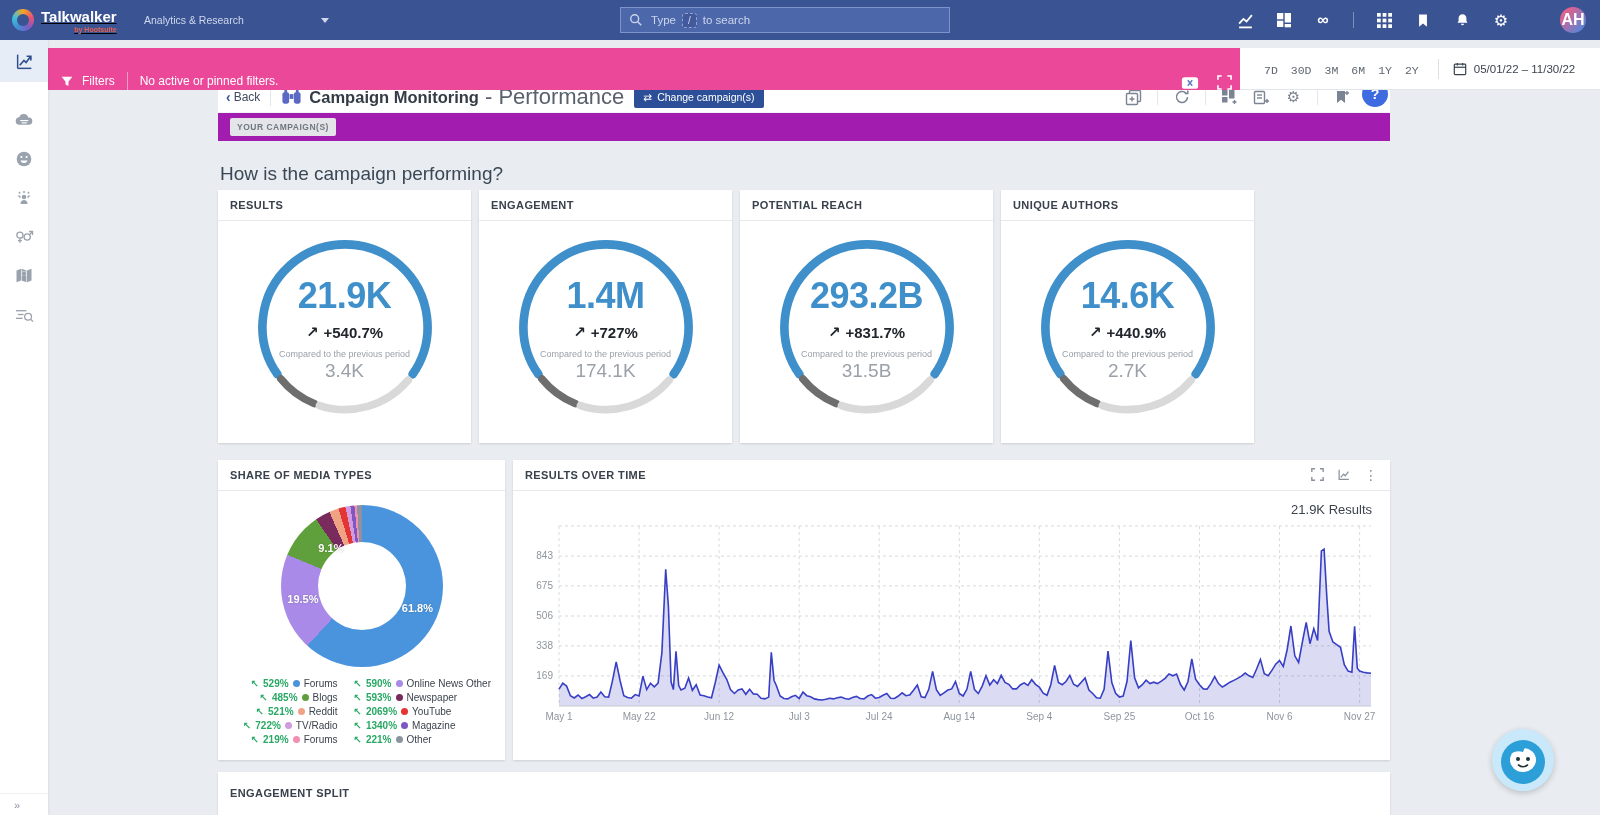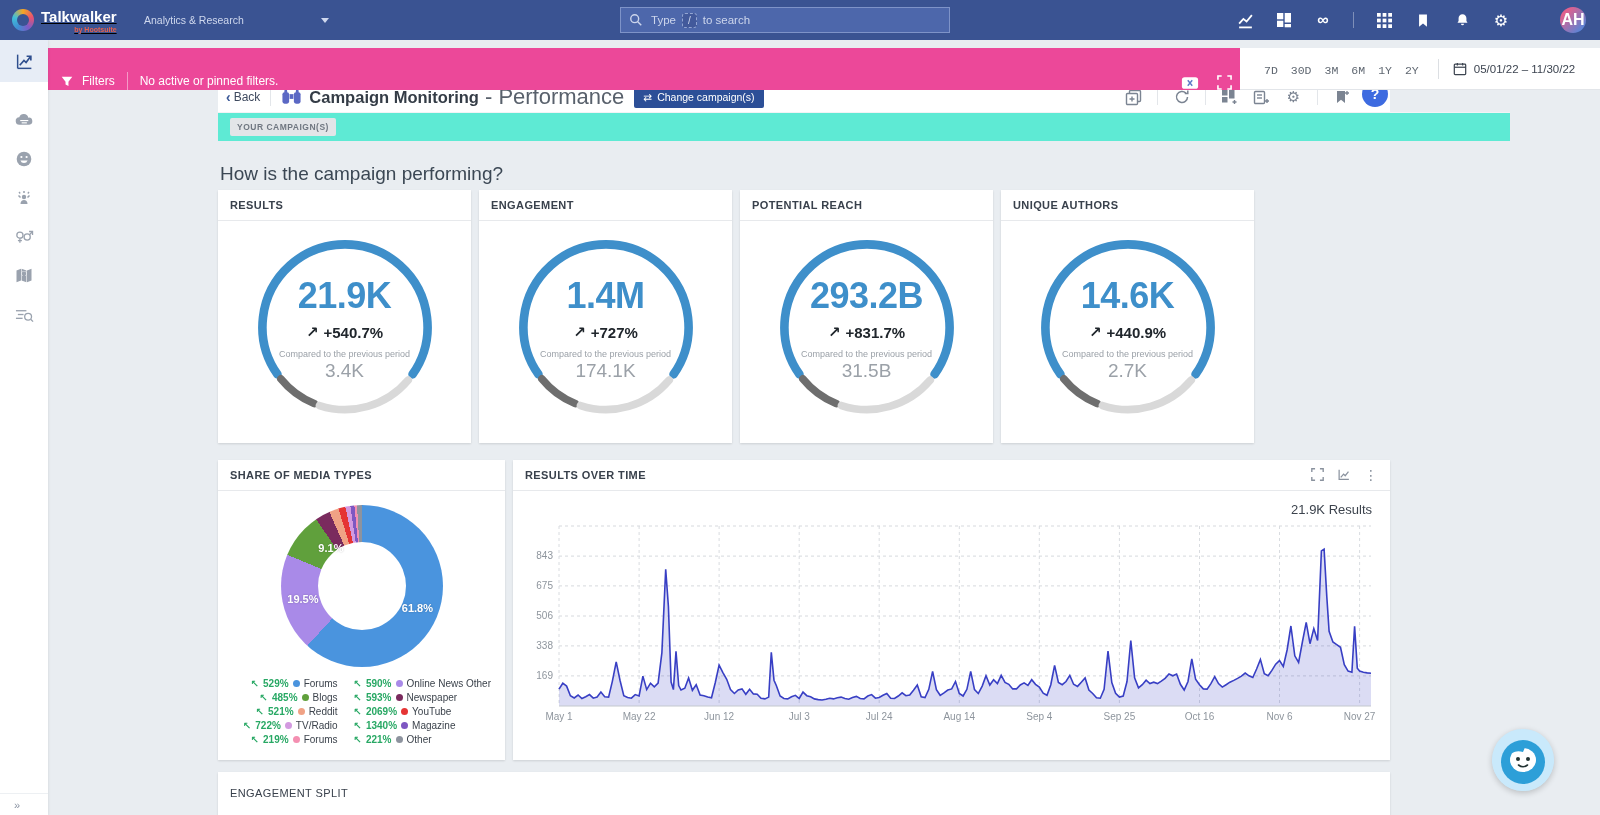--- a/index.html
+++ b/index.html
@@ -50,21 +50,21 @@
   .back { display:flex; align-items:center; color:#3f4a5f; font-size:12px; margin-left:8px; cursor:pointer; }
   .back .chev { color:#3b5998; font-weight:bold; font-size:14px; margin-right:3px; }
   .h-div { width:1px; height:18px; background:#e3e6ea; margin:0 10px; }
   .h-title { font-size:16.5px; font-weight:bold; color:#343c46; }
   .h-sub { font-size:22px; color:#59616c; margin-left:6px; }
   .chgbtn { margin-left:10px; background:#2c4f97; color:#fff; font-size:10.5px; border:none; border-radius:2px; padding:5px 9px; display:flex; align-items:center; gap:5px; cursor:pointer; }
   .h-icons { position:absolute; right:40px; display:flex; align-items:center; gap:15px; color:#7b8492; }
   .h-ic { width:17px; height:17px; display:flex; align-items:center; justify-content:center; cursor:pointer; }
   .h-vsep { width:1px; height:16px; background:#e3e6ea; }
   .help { position:absolute; right:2px; top:-1px; width:26px; height:26px; border-radius:50%; background:#3e6be0; color:#fff; font-weight:bold; font-size:14px; display:flex; align-items:center; justify-content:center; cursor:pointer; }
-  .chiprow { width:1292px; height:29px; background:#5eead4; display:flex; align-items:center; border-top:1px solid #f2f3f5;text-align:right; }
+  .chiprow { width:1172px; height:29px; background:#a21caf; display:flex; align-items:center; border-top:1px solid #f2f3f5;text-align:right; }
   .chip { margin-left:12px; background:#e3e5e8; color:#707781; font-size:8.5px; font-weight:bold; letter-spacing:.5px; padding:4px 7px; border-radius:2px; }
 
   .question { margin:22px 0 0 2px; font-size:19px; color:#3b4754; }
 
   
   .cards { position:absolute; left:0; top:108px; width:1036px; display:flex; gap:8px; }
   .card { background:#fff; box-shadow:0 1px 2px rgba(0,0,0,.12); }
   .kpi { width:287px; height:253px; }
   .card-h { height:31px; border-bottom:1px solid #e7e9ec; display:flex; align-items:center; padding:0 12px; font-size:11px; font-weight:bold; color:#39414c; letter-spacing:.4px; }
   .gauge { position:relative; width:192px; margin:10px auto 0; height:200px; }
@@ -89,21 +89,21 @@
   .ldot { width:7px; height:7px; border-radius:50%; display:inline-block; }
 
   .rot-card { width:877px; height:300px; position:relative; }
   .rot-icons { position:absolute; right:12px; top:8px; display:flex; gap:13px; align-items:center; color:#8a929e; }
   .rot-total { position:absolute; right:18px; top:42px; font-size:13px; color:#3c434d; }
   .lc-holder { position:absolute; left:10px; top:56px; }
   .kebab { font-size:14px; color:#8a929e; cursor:pointer; line-height:10px; }
 
   
   .es-card { position:absolute; left:0; top:690px; width:1172px; height:120px; }
-  .es-h { padding:15px 12px 0; font-size:11px; font-weight:normal; color:#39414c; letter-spacing:.4px; }
+  .es-h { padding:15px 12px 0; font-size:11px; font-weight:bold; color:#39414c; letter-spacing:.4px; }
 
   
   .chat { position:absolute; left:1492px; top:729px; width:62px; height:62px; border-radius:50%; background:#c9e9fb; box-shadow:0 2px 6px rgba(0,0,0,.2); overflow:hidden; cursor:pointer; z-index:40; }
 
   svg { display:block; }
   text { font-family:"Liberation Sans","DejaVu Sans",sans-serif; }
 </style>
 </head>
 <body>
 

